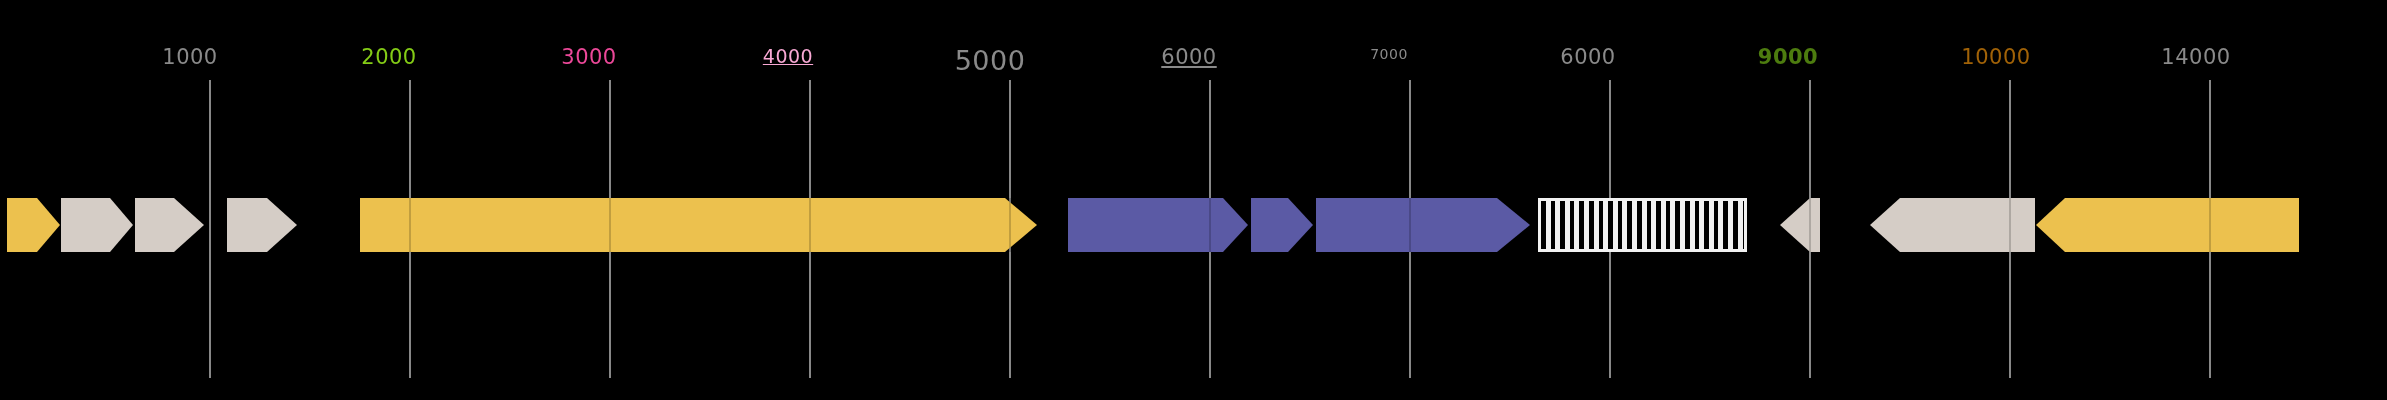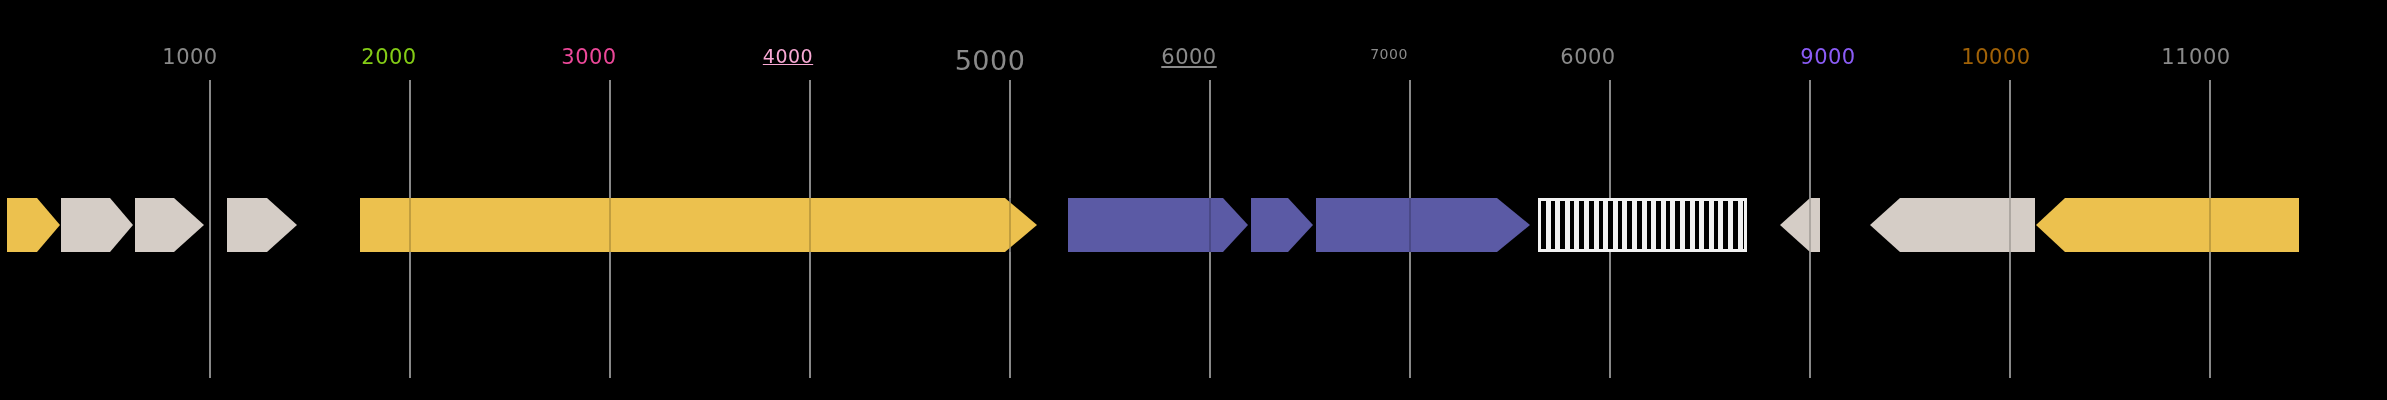--- a/index.html
+++ b/index.html
@@ -65,25 +65,25 @@
       <div class="tick-label" style="left: 788px; top: 47px; color: #f9a8d4; font-size: 19px; text-decoration: underline;">4000</div>
       <div class="gridline" style="left: 1009px; top: 80px; height: 298px; background: rgb(136, 136, 136);"></div>
       <div class="tick-label" style="left: 990px; top: 47px; color: rgb(138, 138, 138); font-size: 27px;">5000</div>
       <div class="gridline" style="left: 1209px; top: 80px; height: 298px; background: rgb(136, 136, 136);"></div>
       <div class="tick-label" style="left: 1189px; top: 47px; color: rgb(138, 138, 138); font-size: 21px; text-decoration: underline;">6000</div>
       <div class="gridline" style="left: 1409px; top: 80px; height: 298px; background: rgb(136, 136, 136);"></div>
       <div class="tick-label" style="left: 1389px; top: 47px; color: rgb(138, 138, 138); font-size: 14px;">7000</div>
       <div class="gridline" style="left: 1609px; top: 80px; height: 298px; background: rgb(136, 136, 136);"></div>
       <div class="tick-label" style="left: 1588px; top: 47px; color: rgb(138, 138, 138); font-size: 21px;">6000</div>
       <div class="gridline" style="left: 1809px; top: 80px; height: 298px; background: rgb(136, 136, 136);"></div>
-      <div class="tick-label" style="left: 1828px; top: 47px; color: #8b5cf6; font-size: 21px;">9000</div>
+      <div class="tick-label" style="left: 1788px; top: 47px; color: #4d7c0f; font-size: 21px; font-weight: bold;">9000</div>
       <div class="gridline" style="left: 2009px; top: 80px; height: 298px; background: rgb(136, 136, 136);"></div>
       <div class="tick-label" style="left: 1996px; top: 47px; color: #a16207; font-size: 21px;">10000</div>
       <div class="gridline" style="left: 2209px; top: 80px; height: 298px; background: rgb(136, 136, 136);"></div>
-      <div class="tick-label" style="left: 2196px; top: 47px; color: rgb(138, 138, 138); font-size: 21px;">11000</div>
+      <div class="tick-label" style="left: 2196px; top: 47px; color: rgb(138, 138, 138); font-size: 21px;">14000</div>
     </div>
   <div id="feature-layer">
       <div class="feature" style="left: 7px; top: 198px; width: 53px; height: 54px; background: rgb(236, 193, 78); clip-path: polygon(0% 0%, 56.6% 0%, 100% 50%, 56.6% 100%, 0% 100%);"></div>
       <div class="feature" style="left: 61px; top: 198px; width: 72px; height: 54px; background: rgb(213, 205, 198); clip-path: polygon(0% 0%, 68.06% 0%, 100% 50%, 68.06% 100%, 0% 100%);"></div>
       <div class="feature" style="left: 135px; top: 198px; width: 69px; height: 54px; background: rgb(213, 205, 198); clip-path: polygon(0% 0%, 56.52% 0%, 100% 50%, 56.52% 100%, 0% 100%);"></div>
       <div class="feature" style="left: 227px; top: 198px; width: 70px; height: 54px; background: rgb(213, 205, 198); clip-path: polygon(0% 0%, 57.14% 0%, 100% 50%, 57.14% 100%, 0% 100%);"></div>
       <div class="feature" style="left: 360px; top: 198px; width: 677px; height: 54px; background: rgb(236, 193, 78); clip-path: polygon(0% 0%, 95.27% 0%, 100% 50%, 95.27% 100%, 0% 100%);"></div>
       <div class="feature" style="left: 1068px; top: 198px; width: 180px; height: 54px; background: rgb(91, 90, 165); clip-path: polygon(0% 0%, 86.11% 0%, 100% 50%, 86.11% 100%, 0% 100%);"></div>
       <div class="feature" style="left: 1251px; top: 198px; width: 62px; height: 54px; background: rgb(91, 90, 165); clip-path: polygon(0% 0%, 59.68% 0%, 100% 50%, 59.68% 100%, 0% 100%);"></div>
       <div class="feature" style="left: 1316px; top: 198px; width: 214px; height: 54px; background: rgb(91, 90, 165); clip-path: polygon(0% 0%, 84.58% 0%, 100% 50%, 84.58% 100%, 0% 100%);"></div>

